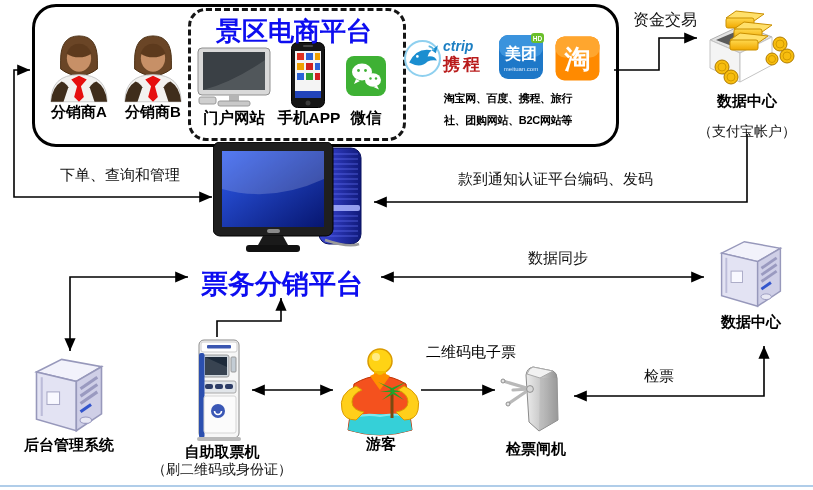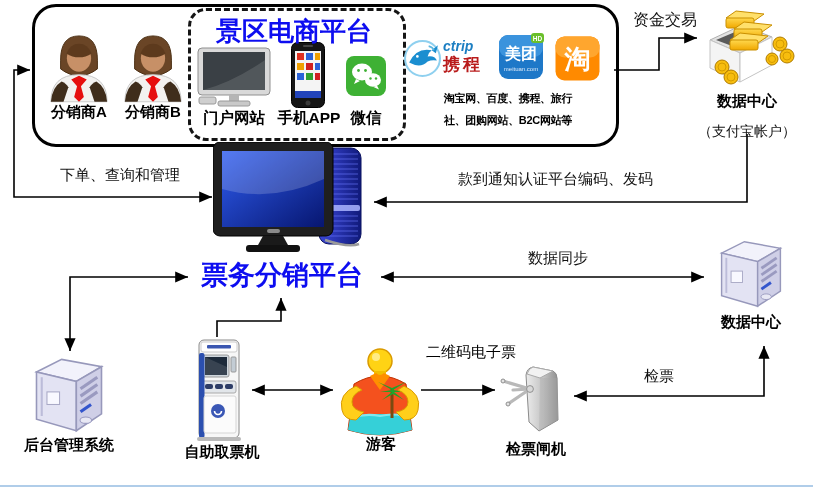--- a/index.html
+++ b/index.html
@@ -221,21 +221,21 @@
     <rect x="107" y="63" width="40" height="6" rx="2" fill="#aab4ff" opacity="0.85"></rect>
     <path d="M112 98 q24 8 34 4" stroke="#9a9a9a" stroke-width="2.5" fill="none"></path>
     <rect x="0" y="0" width="120" height="94" rx="7" fill="#1f1f1f" stroke="#000"></rect>
     <rect x="9" y="9" width="102" height="76" fill="url(#scr)"></rect>
     <path d="M9 9 h102 v28 q-52 24 -102 10 z" fill="#ffffff" opacity="0.18"></path>
     <rect x="54" y="87" width="13" height="4" rx="2" fill="#8a8a8a"></rect>
     <path d="M50 94 h20 l5 9 h-30 z" fill="#1a1a1a"></path>
     <rect x="33" y="103" width="54" height="7" rx="3" fill="#111"></rect>
   </svg>
 
-  <div class="title-blue" style="left:190px;top:257px;width:184px;font-size:27px;">票务分销平台</div>
+  <div class="title-blue" style="left:190px;top:266px;width:184px;font-size:27px;">票务分销平台</div>
 
   <div class="lbl" style="left:528px;top:249px;">数据同步</div>
   <svg class="icon" style="left:712px;top:236px;" width="78" height="74" viewBox="0 0 82 78">
       <use href="#srv"></use>
     </svg>
   <div class="lbl-bold" style="left:710px;top:313px;width:82px;">数据中心</div>
 
   <svg class="icon" style="left:26px;top:353px;" width="86" height="82" viewBox="0 0 82 78">
       <use href="#srv"></use>
     </svg>
@@ -253,20 +253,21 @@
     <rect x="15" y="48" width="8" height="5" rx="2" fill="#2e3d66"></rect>
     <rect x="25" y="48" width="8" height="5" rx="2" fill="#2e3d66"></rect>
     <rect x="35" y="48" width="8" height="5" rx="2" fill="#2e3d66"></rect>
     <rect x="9" y="17" width="5.5" height="85" rx="2" fill="#2b4faf"></rect>
     <rect x="14" y="60" width="32" height="37" rx="2" fill="#fbfbfb" stroke="#d5d5d5"></rect>
     <circle cx="28" cy="75" r="7" fill="#3a57b5"></circle>
     <path d="M24.5 75 a3.5 3.5 0 1 0 7 0" stroke="#fff" stroke-width="1.6" fill="none"></path>
     <rect x="7" y="101" width="44" height="4" rx="2" fill="#b9b9b9"></rect>
   </svg>
   <div class="lbl-bold" style="left:176px;top:443px;width:92px;">自助取票机</div>
+  <div class="lbl" style="left:146px;top:461px;width:152px;text-align:center;font-size:14px;">（刷二维码或身份证）</div>
 
   <svg class="icon" style="left:336px;top:346px;" width="88" height="92" viewBox="0 0 88 92">
     <circle cx="44" cy="15" r="12" fill="#ffd314" stroke="#d99a00" stroke-width="1.5"></circle>
     <circle cx="40" cy="11" r="4" fill="#fff2a0" opacity="0.8"></circle>
     <rect x="38" y="25" width="12" height="8" fill="#f2be00"></rect>
     <path d="M18 38 Q44 22 70 38 L76 84 Q44 94 12 84 Z" fill="#f4511e" stroke="#c03000"></path>
     <path d="M34 30 L44 44 L54 30 L48 27 Q44 31 40 27 Z" fill="#ff8f00"></path>
     <path d="M14 72 Q44 64 74 72 L76 84 Q44 94 12 84 Z" fill="#35d0d8"></path>
     <path d="M14 72 Q30 67 44 70 Q60 66 74 72" stroke="#7fe8ee" stroke-width="2" fill="none"></path>
     <line x1="56" y1="42" x2="56" y2="72" stroke="#7a4a10" stroke-width="3"></line>

